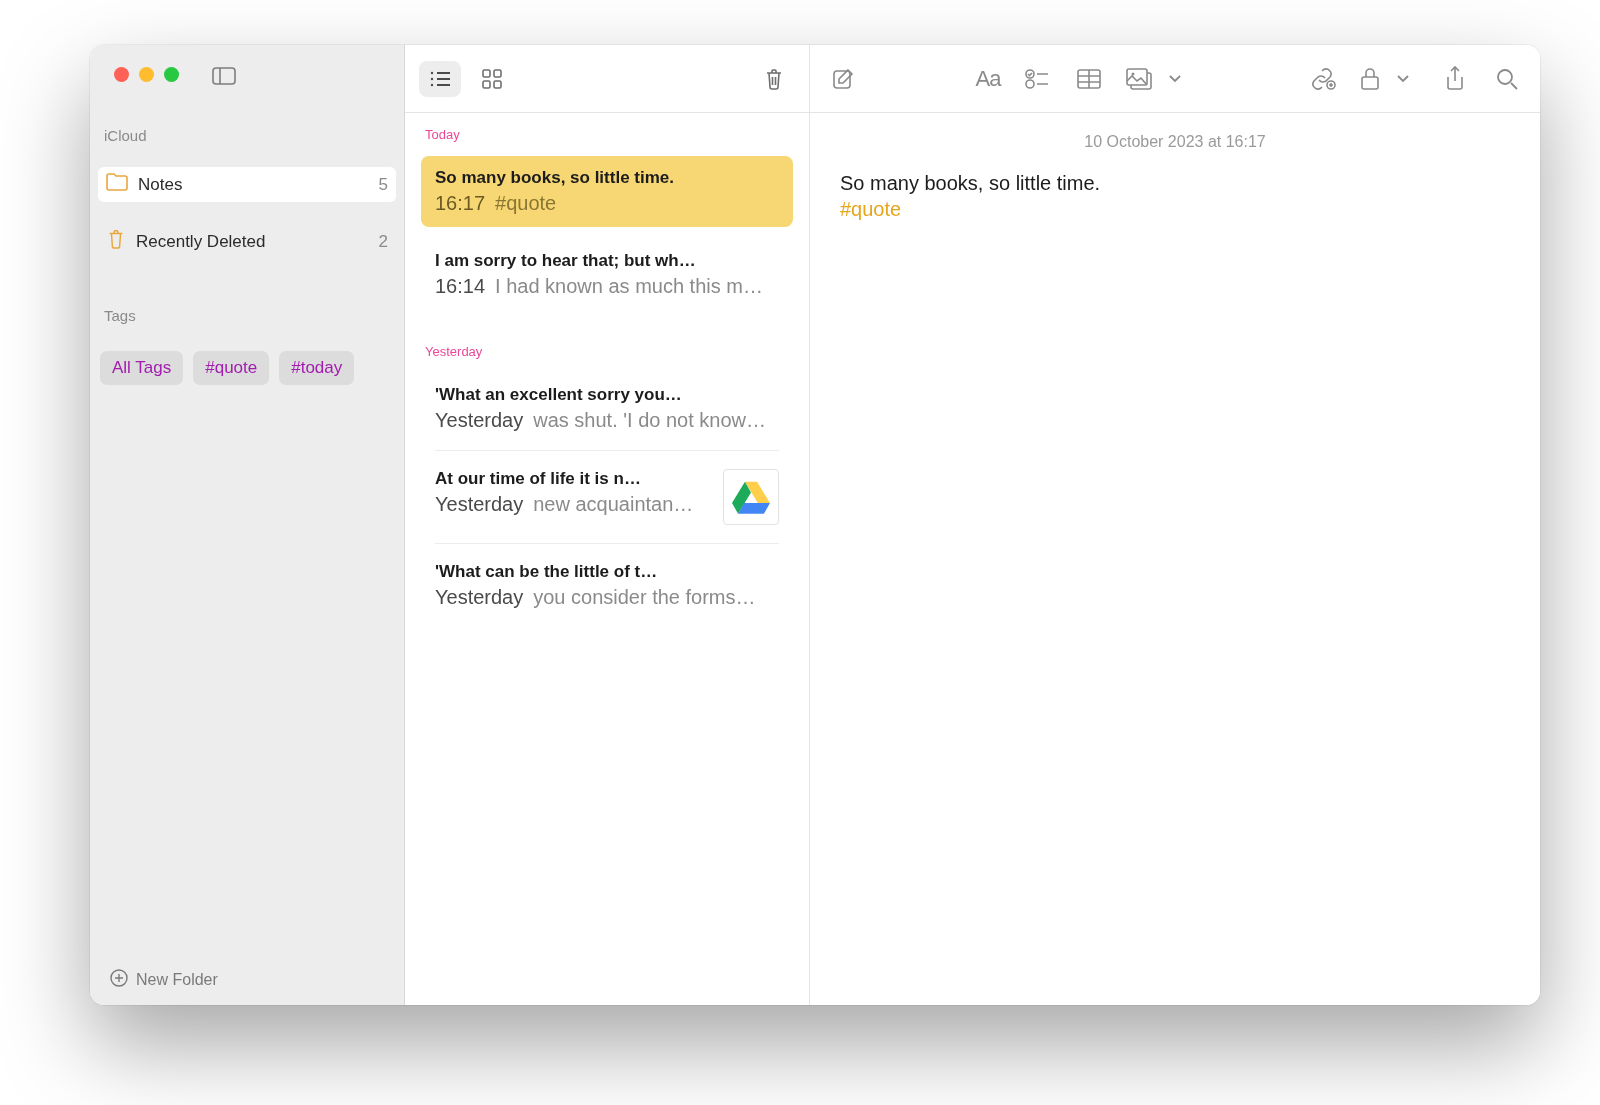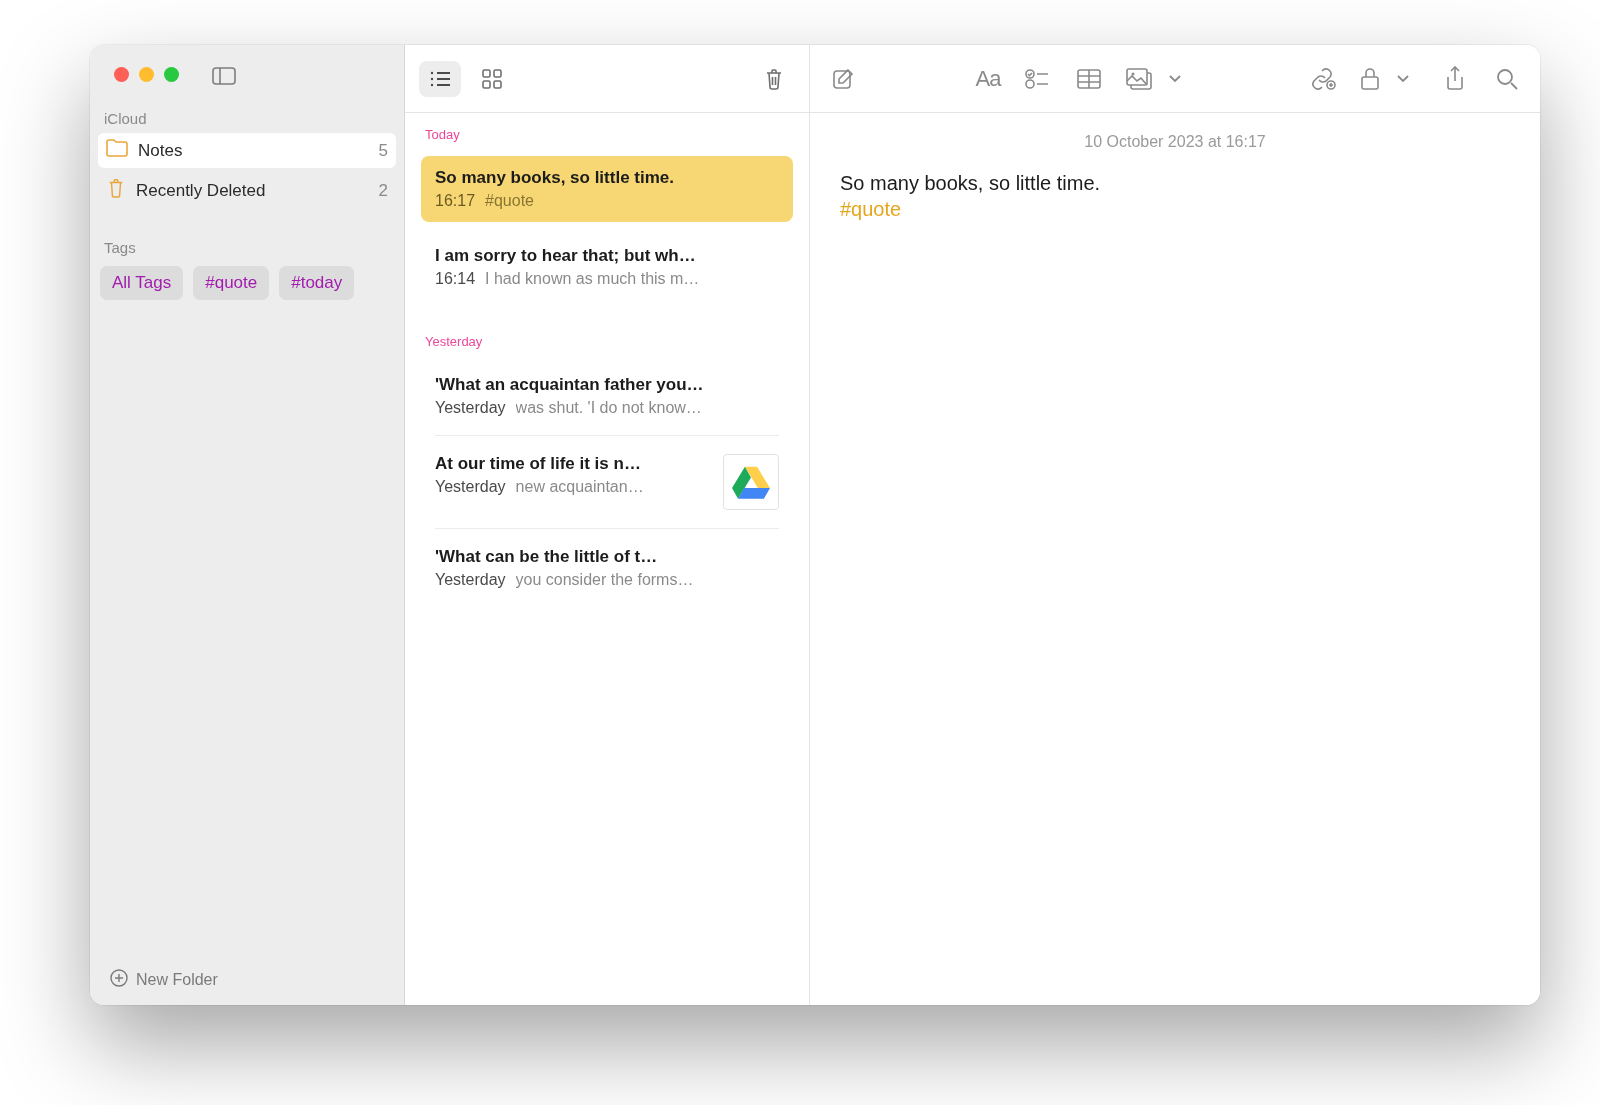--- a/index.html
+++ b/index.html
@@ -26,20 +26,21 @@
   }
 
   
   .sidebar {
     width: 315px;
     background: #ededed;
     display: flex;
     flex-direction: column;
     border-right: 1px solid #d8d6d4;
     position: relative;
+    gap: 17px;
   }
   .traffic {
     display: flex; gap: 10px;
     padding: 22px 0 0 24px;
     align-items: center;
   }
   .dot { width: 15px; height: 15px; border-radius: 50%; }
   .dot.red { background:#fe5f57; } .dot.yellow{background:#febc2e;} .dot.green{background:#28c840;}
   .sidebar-toggle {
     position:absolute; left:116px; top:19px;
@@ -108,21 +109,21 @@
     margin: 6px 16px;
     padding: 12px 14px;
     border-radius:8px;
   }
   .note-row.selected { background:#f7d774; }
   .note-row .title {
     font-size:17px; font-weight:700; color:#1c1c1c;
     white-space:nowrap; overflow:hidden; text-overflow:ellipsis;
   }
   .note-row .meta {
-    margin-top:4px; font-size:16px; display:flex; gap:10px;
+    margin-top:4px; font-size:20px; display:flex; gap:10px;
   }
   .note-row .meta .time { color:#4a4a4a; }
   .note-row.selected .meta .time { color:#6b5a24; }
   .note-row .meta .snippet { color:#8a8a8a; white-space:nowrap; overflow:hidden; text-overflow:ellipsis; flex:1; }
   .note-row.selected .meta .snippet { color:#8a7633; }
   .note-row.with-thumb { display:flex; gap:24px; align-items:flex-start; }
   .note-row.with-thumb .txt { flex:1; min-width:0; }
   .thumb {
     width:56px; height:56px; border:1px solid #e2e2e2; border-radius:4px;
     background:#fff; display:flex; align-items:center; justify-content:center; flex-shrink:0;
@@ -257,21 +258,21 @@
         <div class="title">I am sorry to hear that; but wh…</div>
         <div class="meta">
           <span class="time">16:14</span>
           <span class="snippet">I had known as much this m…</span>
         </div>
       </div>
 
       <div class="list-group-label" style="padding-top:28px">Yesterday</div>
 
       <div class="note-row">
-        <div class="title">'What an acquaintan father you…</div>
+        <div class="title">'What an excellent sorry you…</div>
         <div class="meta">
           <span class="time">Yesterday</span>
           <span class="snippet">was shut. 'I do not know…</span>
         </div>
       </div>
       <div class="hr"></div>
 
       <div class="note-row with-thumb">
         <div class="txt">
           <div class="title">At our time of life it is n…</div>

